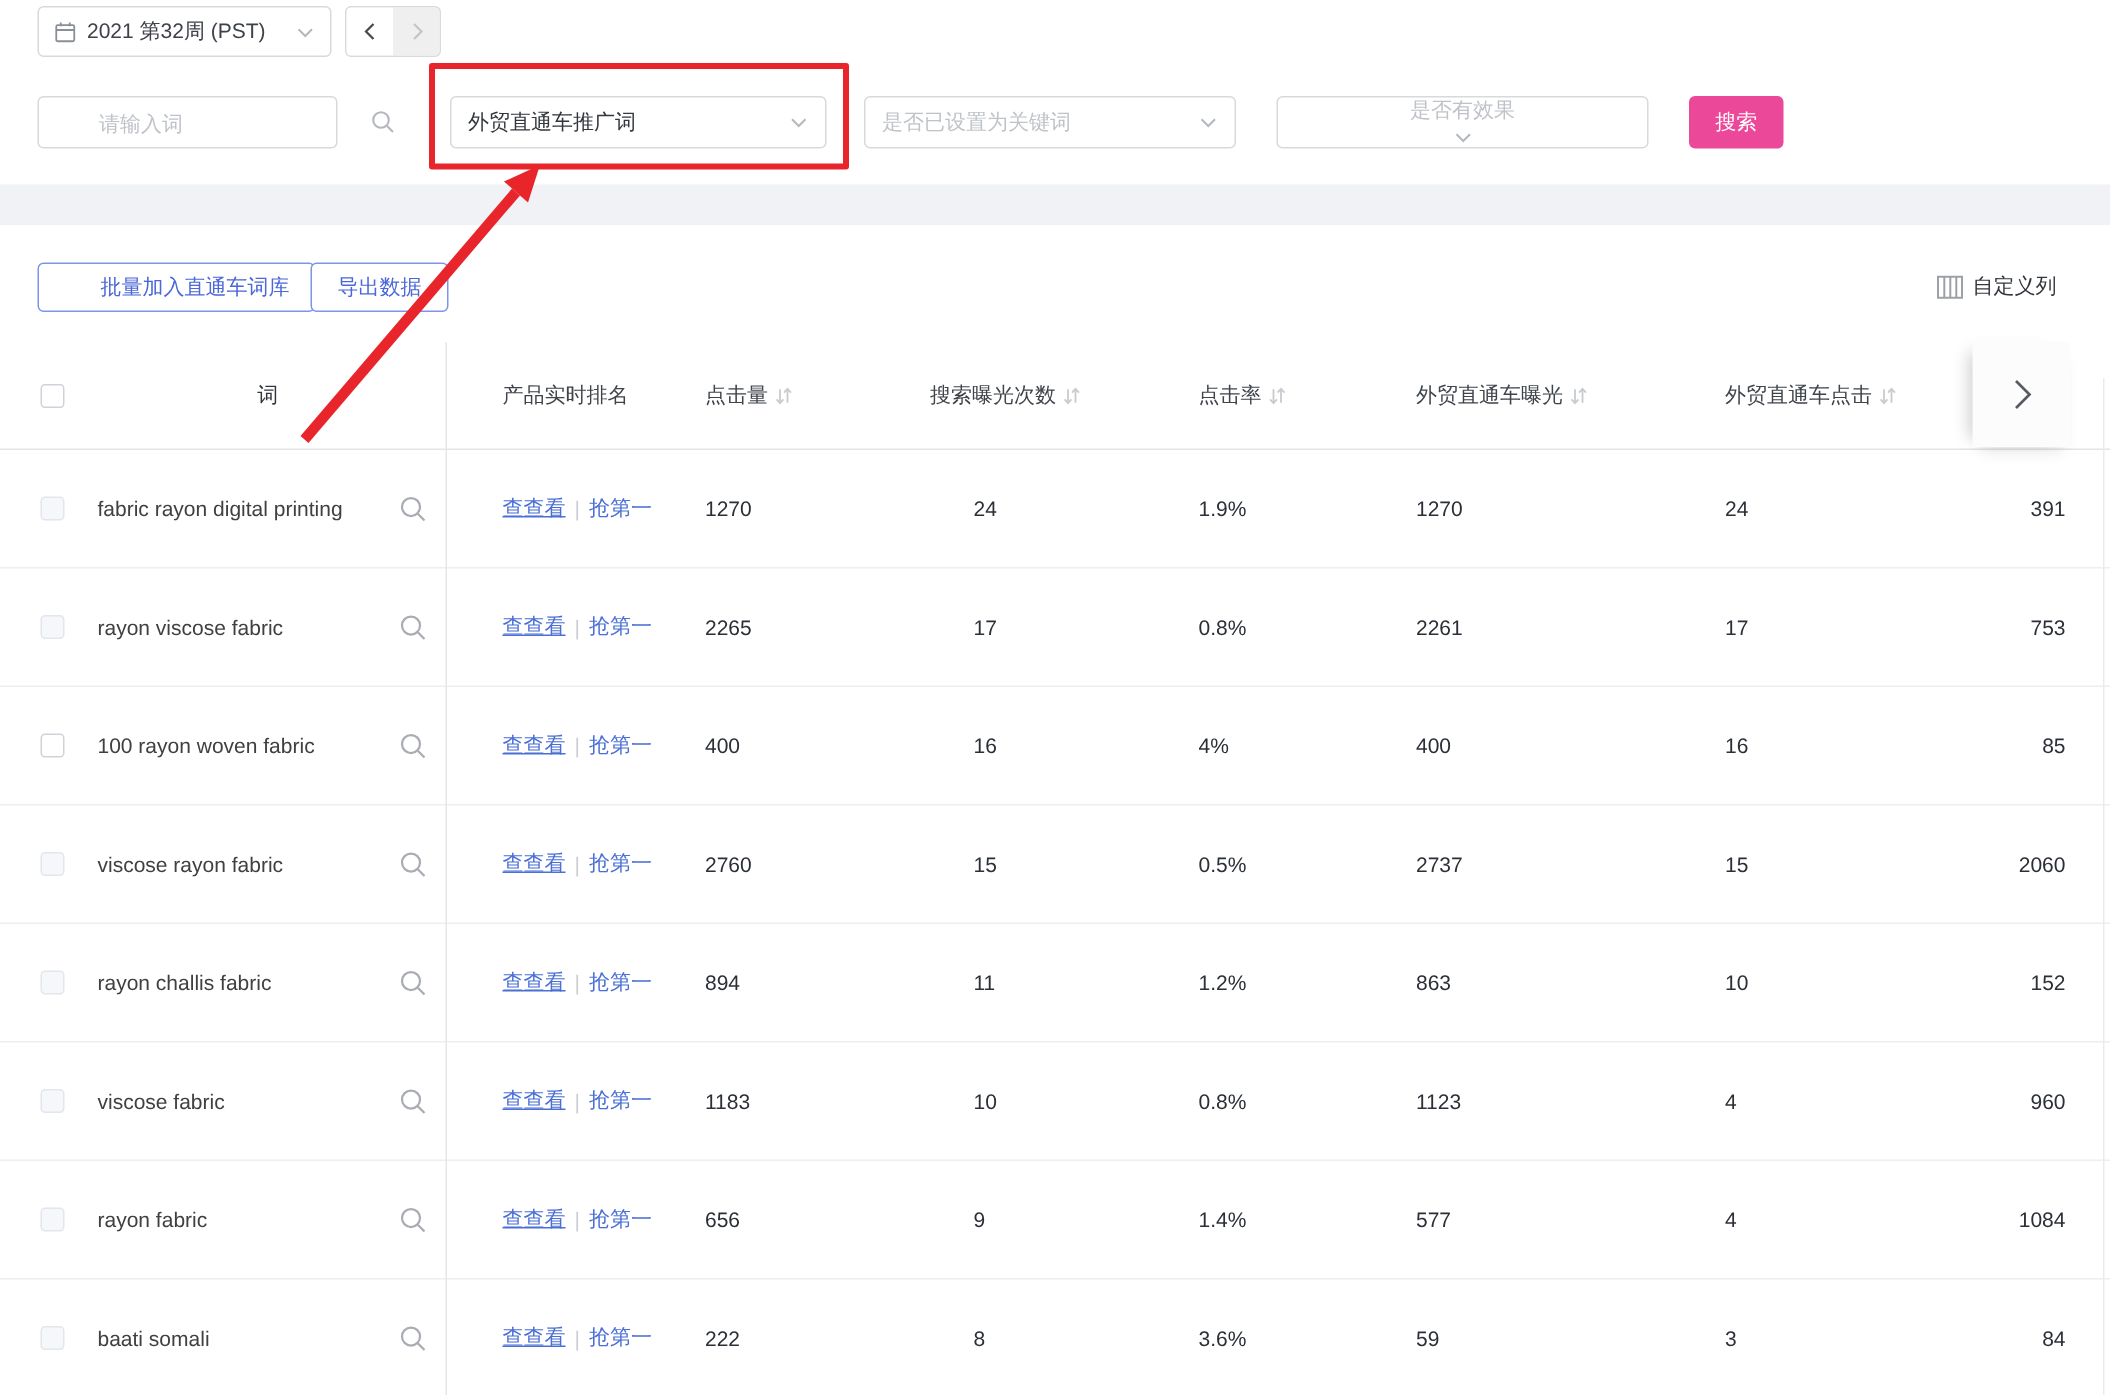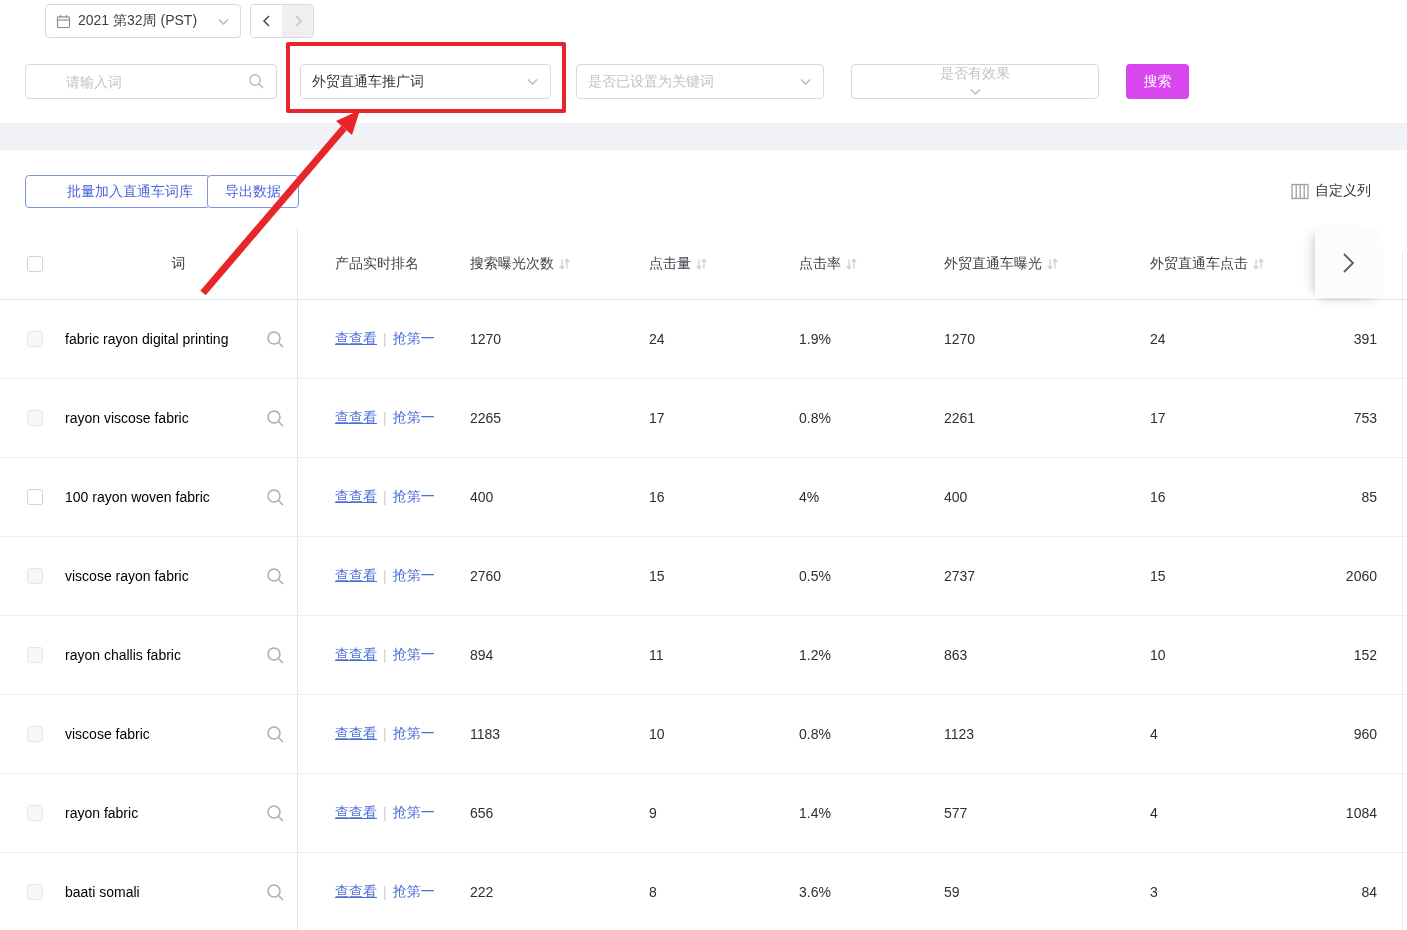--- a/index.html
+++ b/index.html
@@ -3,38 +3,38 @@
 <meta charset="utf-8">
 <style>
   * { margin:0; padding:0; box-sizing:border-box; }
   html,body { background:#fff; }
   body { font-family:"Liberation Sans","DejaVu Sans",sans-serif; font-size:14px; color:#2b2f36; }
   .page { position:relative; width:1407px; height:930px; overflow:hidden; background:#fff; }
 
   
   .week-row { position:absolute; left:25px; top:4px; display:flex; gap:9px; }
   .week-select { width:196px; height:34px; border:1px solid #d9d9d9; border-radius:4px; background:#fff;
-                 display:flex; align-items:center; padding:0 10px; gap:7px; color:#3d4148; cursor:pointer;margin-left:20px; }
+                 display:flex; align-items:center; padding:0 10px; gap:7px; color:#3d4148; cursor:pointer; }
   .week-select .lbl { flex:1; white-space:nowrap; }
   .nav-group { display:flex; border:1px solid #d9d9d9; border-radius:4px; overflow:hidden; height:34px; }
   .nav-btn { width:31px; height:32px; display:flex; align-items:center; justify-content:center; background:#fff; border:none; cursor:pointer; }
   .nav-btn.disabled { background:#efefef; cursor:default; }
 
   
   .f-item { position:absolute; top:64px; height:35px; border:1px solid #d9d9d9; border-radius:4px; background:#fff;
             display:flex; align-items:center; padding:0 11px; }
-  .search-box { left:25px; width:252px;padding-left:40px; }
+  .search-box { left:25px; width:200px;padding-left:40px; }
   .search-box input { border:none; outline:none; flex:1; font:inherit; color:#3d4148; background:transparent; }
   .search-box input::placeholder { color:#bfc3c9; }
   .select { justify-content:space-between; cursor:pointer; }
   .sel-1 { left:300px; width:251px; color:#33373d; }
   .sel-2 { left:576px; width:248px; color:#bfc3c9; }
   .sel-3 { left:851px; width:248px; color:#bfc3c9;flex-direction:column; }
   .search-btn { position:absolute; left:1126px; top:64px; width:63px; height:35px; border:none; border-radius:4px;
-                background:#d946ef; color:#fff; font:inherit; cursor:pointer; }
+                background:#ec4899; color:#fff; font:inherit; cursor:pointer; }
 
   .band { position:absolute; left:0; top:123px; width:100%; height:27px; background:#f1f2f6; }
 
   
   .ghost-btn { position:absolute; top:175px; height:33px; background:#fff; border:1px solid #7e93e9; border-radius:4px;
                color:#4b67d8; font:inherit; padding:0 16px; cursor:pointer; }
   .btn-batch { left:25px;padding-left:41px; }
   .btn-export { left:207px; width:92px; }
   .customize { position:absolute; left:1291px; top:182px; display:flex; align-items:center; gap:6px; color:#33373d; cursor:pointer; }
 
@@ -54,21 +54,21 @@
   .c7 { width:143px; padding-left:3px; }
   .c8 { width:117px; justify-content:flex-end; padding-right:30px; }
   .thead .c1 { justify-content:center; padding-left:0; color:#33373d; }
   .hcell { display:flex; align-items:center; gap:4px; white-space:nowrap; }
   .v-divider { position:absolute; left:297px; top:0; width:1px; height:702px; background:#e4e6ea; }
   .scroll-edge { position:absolute; left:1402px; top:24px; width:1px; height:678px; background:#e9ebef; }
 
   .checkbox { width:16px; height:16px; border:1px solid #cfd3d9; border-radius:3px; background:#fff; display:inline-block; cursor:pointer; }
   .checkbox.disabled { background:#f6f7fa; border-color:#e3e6ea; cursor:default; }
 
-  .word-link { color:#000000; text-decoration:none; cursor:pointer; white-space:nowrap; }
+  .word-link { color:#404040; text-decoration:none; cursor:pointer; white-space:nowrap; }
   .mag { margin-left:auto; margin-right:12px; display:flex; cursor:pointer; }
   .action-link { color:#4a6fd6; text-decoration:none; cursor:pointer; white-space:nowrap; }
   .action-link.u { text-decoration:underline; }
   .pipe { color:#ccced3; margin:0 6px; }
   .num { color:#2b2f36; }
 
   .next-panel { position:absolute; left:1315px; top:0; width:65px; height:70px; background:#fcfcfd;
                 display:flex; align-items:center; justify-content:center; cursor:pointer;
                 box-shadow:-9px 0 10px -6px rgba(0,0,0,.16), 0 7px 10px -5px rgba(0,0,0,.12); }
 
@@ -178,46 +178,46 @@
     <div class="tr thead">
       <div class="td c0">
           <span class="checkbox"></span>
         </div>
       <div class="td c1">
           <span class="hcell">词</span>
         </div>
       <div class="td c2">
           <span class="hcell">产品实时排名</span>
         </div>
+      <div class="td c4">
+          <span class="hcell">
+            <span>点击量</span>
+            <span class="sort">
+              <svg width="13" height="14" viewBox="0 0 13 14">
+                <line x1="4" y1="2.5" x2="4" y2="11.5" stroke="#c7cacf" stroke-width="1.2"></line>
+                <polyline points="1.7,9.2 4,11.7 6.3,9.2" fill="none" stroke="#c7cacf" stroke-width="1.2"></polyline>
+                <line x1="9" y1="11.5" x2="9" y2="2.5" stroke="#c7cacf" stroke-width="1.2"></line>
+                <polyline points="6.7,4.8 9,2.3 11.3,4.8" fill="none" stroke="#c7cacf" stroke-width="1.2"></polyline>
+              </svg>
+            </span>
+          </span>
+        </div>
       <div class="td c3">
           <span class="hcell">
             <span>搜索曝光次数</span>
             <span class="sort">
               <svg width="13" height="14" viewBox="0 0 13 14">
                 <line x1="4" y1="2.5" x2="4" y2="11.5" stroke="#c7cacf" stroke-width="1.2"></line>
                 <polyline points="1.7,9.2 4,11.7 6.3,9.2" fill="none" stroke="#c7cacf" stroke-width="1.2"></polyline>
                 <line x1="9" y1="11.5" x2="9" y2="2.5" stroke="#c7cacf" stroke-width="1.2"></line>
                 <polyline points="6.7,4.8 9,2.3 11.3,4.8" fill="none" stroke="#c7cacf" stroke-width="1.2"></polyline>
               </svg>
             </span>
           </span>
         </div>
-      <div class="td c4">
-          <span class="hcell">
-            <span>点击量</span>
-            <span class="sort">
-              <svg width="13" height="14" viewBox="0 0 13 14">
-                <line x1="4" y1="2.5" x2="4" y2="11.5" stroke="#c7cacf" stroke-width="1.2"></line>
-                <polyline points="1.7,9.2 4,11.7 6.3,9.2" fill="none" stroke="#c7cacf" stroke-width="1.2"></polyline>
-                <line x1="9" y1="11.5" x2="9" y2="2.5" stroke="#c7cacf" stroke-width="1.2"></line>
-                <polyline points="6.7,4.8 9,2.3 11.3,4.8" fill="none" stroke="#c7cacf" stroke-width="1.2"></polyline>
-              </svg>
-            </span>
-          </span>
-        </div>
       <div class="td c5">
           <span class="hcell">
             <span>点击率</span>
             <span class="sort">
               <svg width="13" height="14" viewBox="0 0 13 14">
                 <line x1="4" y1="2.5" x2="4" y2="11.5" stroke="#c7cacf" stroke-width="1.2"></line>
                 <polyline points="1.7,9.2 4,11.7 6.3,9.2" fill="none" stroke="#c7cacf" stroke-width="1.2"></polyline>
                 <line x1="9" y1="11.5" x2="9" y2="2.5" stroke="#c7cacf" stroke-width="1.2"></line>
                 <polyline points="6.7,4.8 9,2.3 11.3,4.8" fill="none" stroke="#c7cacf" stroke-width="1.2"></polyline>
               </svg>

